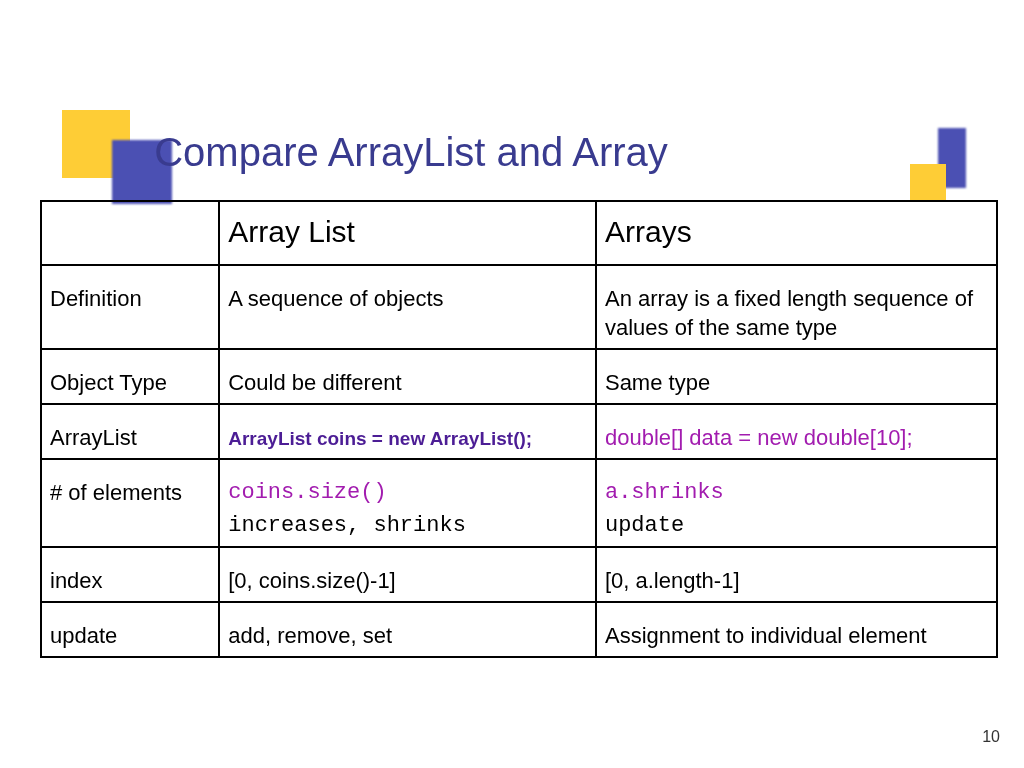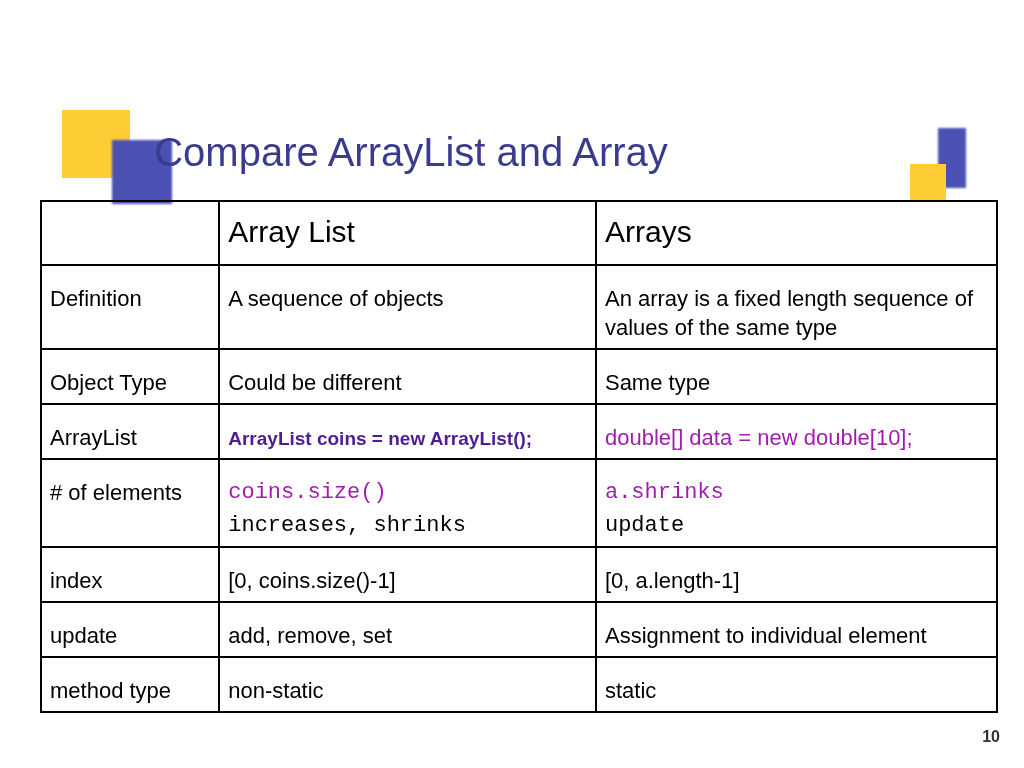--- a/index.html
+++ b/index.html
@@ -92,21 +92,20 @@
     padding: 10px 8px 12px 8px;
   }
   .code { color: #a21caf; }
   .codeb { color: #4c1d95; font-weight: 700; font-size: 19px; }
   .page-num {
     position: absolute;
     right: 24px;
     bottom: 22px;
     font-size: 16px;
     color: #333;
-    font-weight: bold;
   }
   .multi { display: block; margin-top: 4px; font-family: Liberation Mono, monospace; }
   .multi:first-child { margin-top: 0; }
 </style>
 </head>
 <body>
 
 <div class="deco">
   <div class="sq-yellow"></div>
   <div class="sq-blue"></div>
@@ -170,23 +169,18 @@
     <td>[0, a.length-1]</td>
   </tr>
 
 
   <tr>
     <td>update</td>
     <td>add, remove, set</td>
     <td>Assignment to individual element</td>
   </tr>
 
-  <tr>
-    <td>method type</td>
-    <td>non-static</td>
-    <td>static</td>
-  </tr>
 
 </tbody>
     </table>
 </div>
 
 <div class="page-num">10</div>
 
 </body></html>

